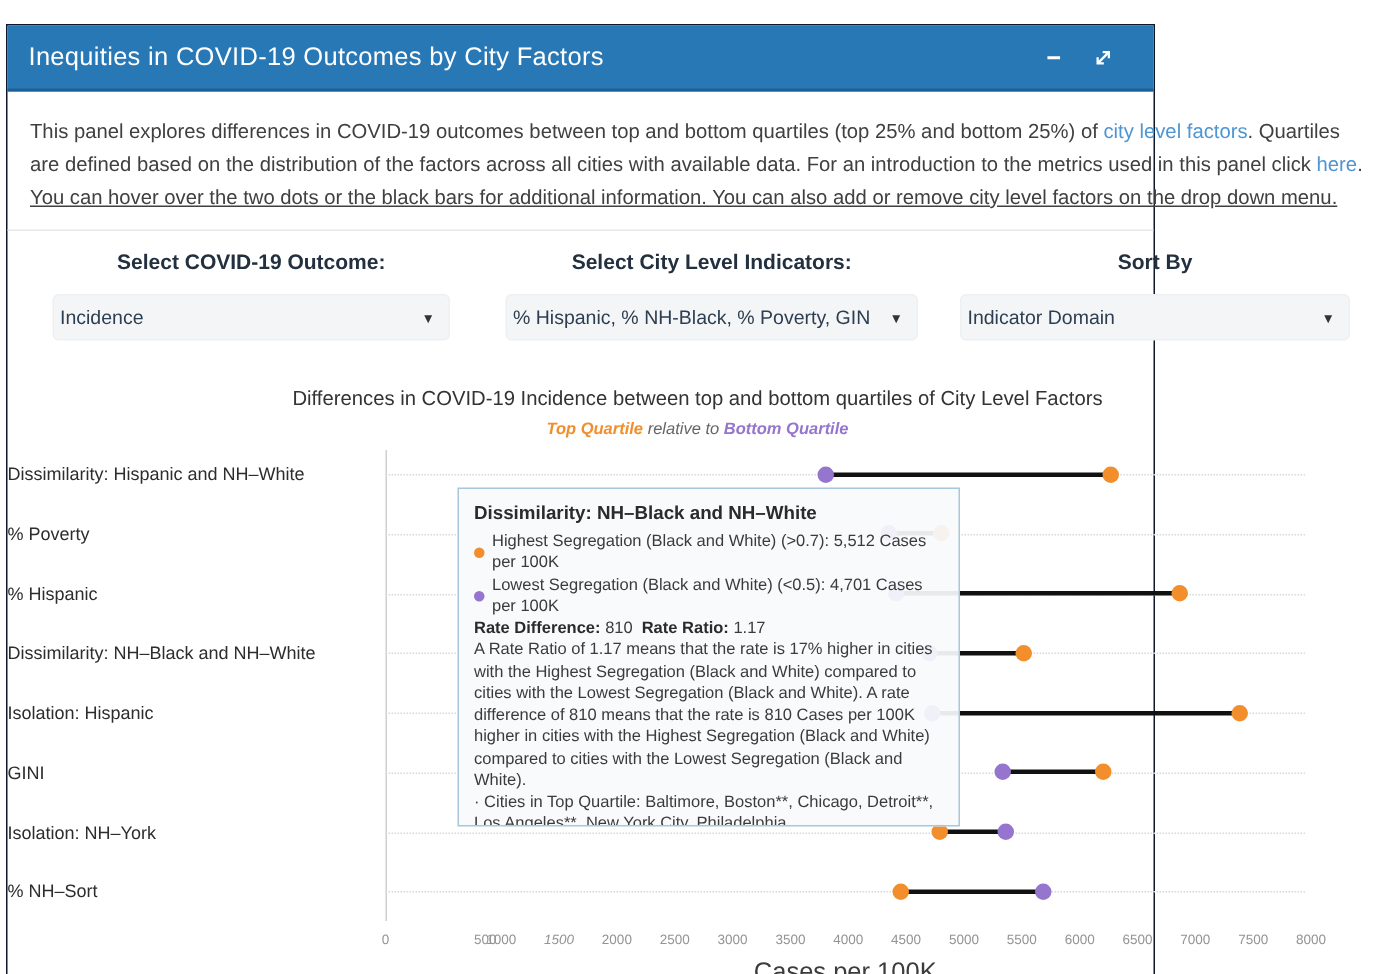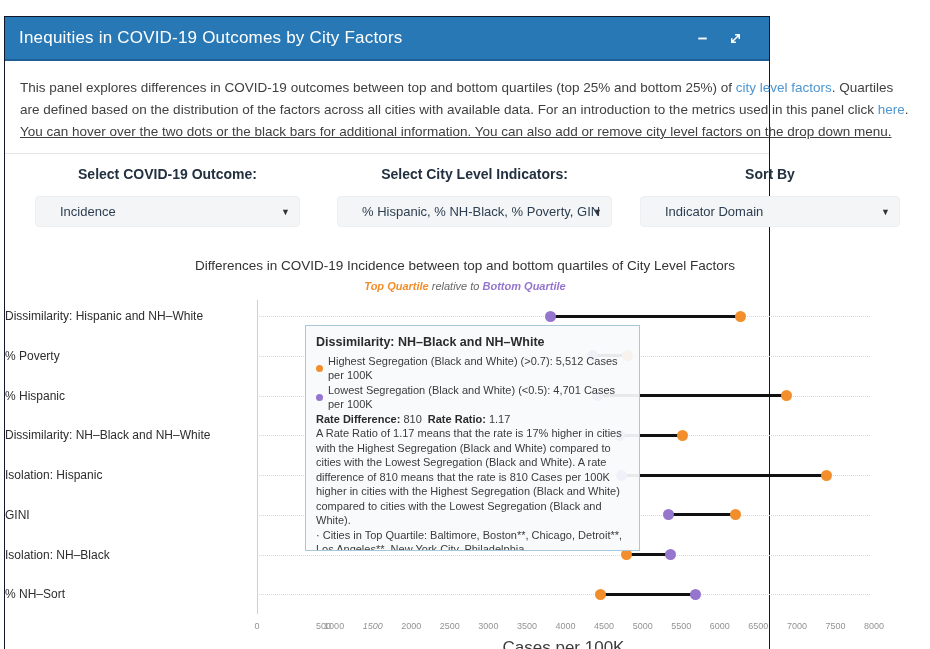--- a/index.html
+++ b/index.html
@@ -22,21 +22,21 @@
   .lnk { color:#4e95d1; cursor:pointer; }
   .uline { text-decoration:underline; }
 
   .divider { position:absolute; left:0; top:136px; width:100%; border-top:1px solid #e4e8eb; }
 
   
   .control { position:absolute; top:149px; }
   .ctl-label { font-size:14px; font-weight:bold; color:#22303f; text-align:center; }
   .ctl-select { position:relative; margin-top:14px; height:31px; background:#f3f5f7;
     border:1px solid #edf0f2; border-radius:4px; font-size:13px; color:#2d3e50;
-    line-height:29px; padding:0 26px 0 24px; white-space:nowrap; overflow:hidden;
+    line-height:29px; padding:0 26px 0 4px; white-space:nowrap; overflow:hidden;
     cursor:pointer; }
   .caret { position:absolute; right:9px; top:0; font-size:9px; color:#333; line-height:31px; }
   .c1 { left:30px;  width:265px; }
   .c2 { left:332px; width:275px; }
   .c3 { left:635px; width:260px; }
 
   
   .chart { position:absolute; left:0; top:235px; width:920px; height:404px; }
   .chart-title { position:absolute; top:6px; width:100%; text-align:center;
     font-size:13.5px; color:#333; }
@@ -147,21 +147,21 @@
         <div class="cat-label" style="top: 216px;">Isolation: Hispanic</div>
         <div class="bar" style="left: 616.046px; top: 221.5px; width: 205.161px; background: rgb(17, 17, 17);"></div>
         <div class="dot" style="left: 610.546px; top: 217.5px; background: rgb(149, 117, 205);"></div>
         <div class="dot" style="left: 815.707px; top: 217.5px; background: rgb(242, 142, 43);"></div>
         <div class="grid-row" style="left: 252px; top: 262.75px; width: 613px;"></div>
         <div class="cat-label" style="top: 255.75px;">GINI</div>
         <div class="bar" style="left: 663.094px; top: 261.25px; width: 67.8729px; background: rgb(17, 17, 17);"></div>
         <div class="dot" style="left: 657.594px; top: 257.25px; background: rgb(149, 117, 205);"></div>
         <div class="dot" style="left: 725.467px; top: 257.25px; background: rgb(242, 142, 43);"></div>
         <div class="grid-row" style="left: 252px; top: 302.5px; width: 613px;"></div>
-        <div class="cat-label" style="top: 295.5px;">Isolation: NH–Black</div>
+        <div class="cat-label" style="top: 295.5px;">Isolation: NH–York</div>
         <div class="bar" style="left: 621.445px; top: 301px; width: 43.9632px; background: rgb(17, 17, 17);"></div>
         <div class="dot" style="left: 659.908px; top: 297px; background: rgb(149, 117, 205);"></div>
         <div class="dot" style="left: 615.945px; top: 297px; background: rgb(242, 142, 43);"></div>
         <div class="grid-row" style="left: 252px; top: 342.25px; width: 613px;"></div>
         <div class="cat-label" style="top: 335.25px;">% NH–Sort</div>
         <div class="bar" style="left: 595.992px; top: 340.75px; width: 94.0966px; background: rgb(17, 17, 17);"></div>
         <div class="dot" style="left: 684.589px; top: 336.75px; background: rgb(149, 117, 205);"></div>
         <div class="dot" style="left: 590.492px; top: 336.75px; background: rgb(242, 142, 43);"></div>
         <div class="tick" style="left: 252px; top: 369px;">0</div>
         <div class="tick" style="left: 290.564px; top: 369px; margin-left: 28px;">500</div>

